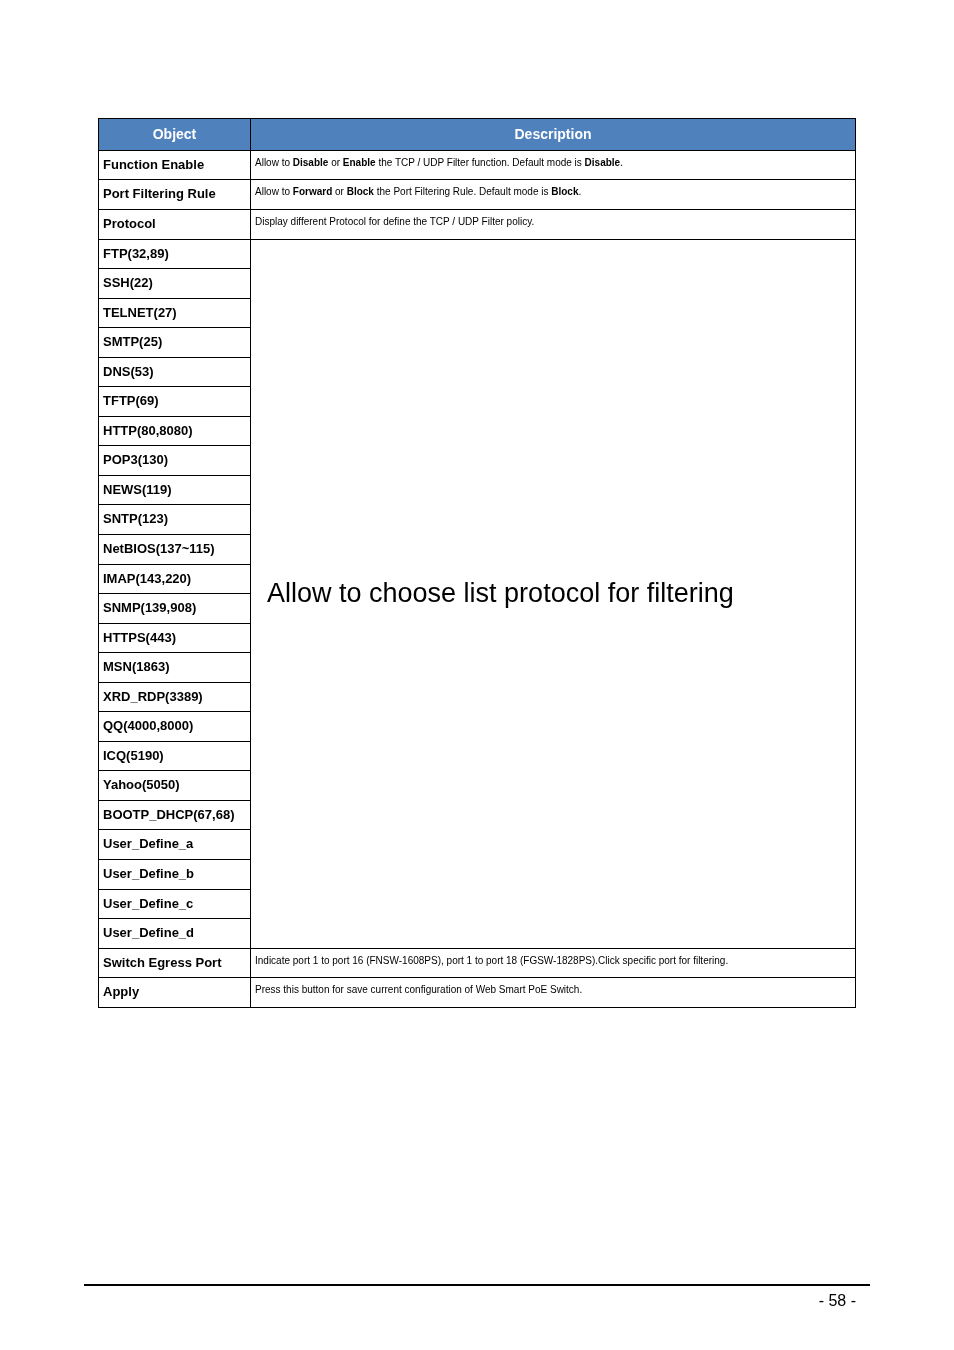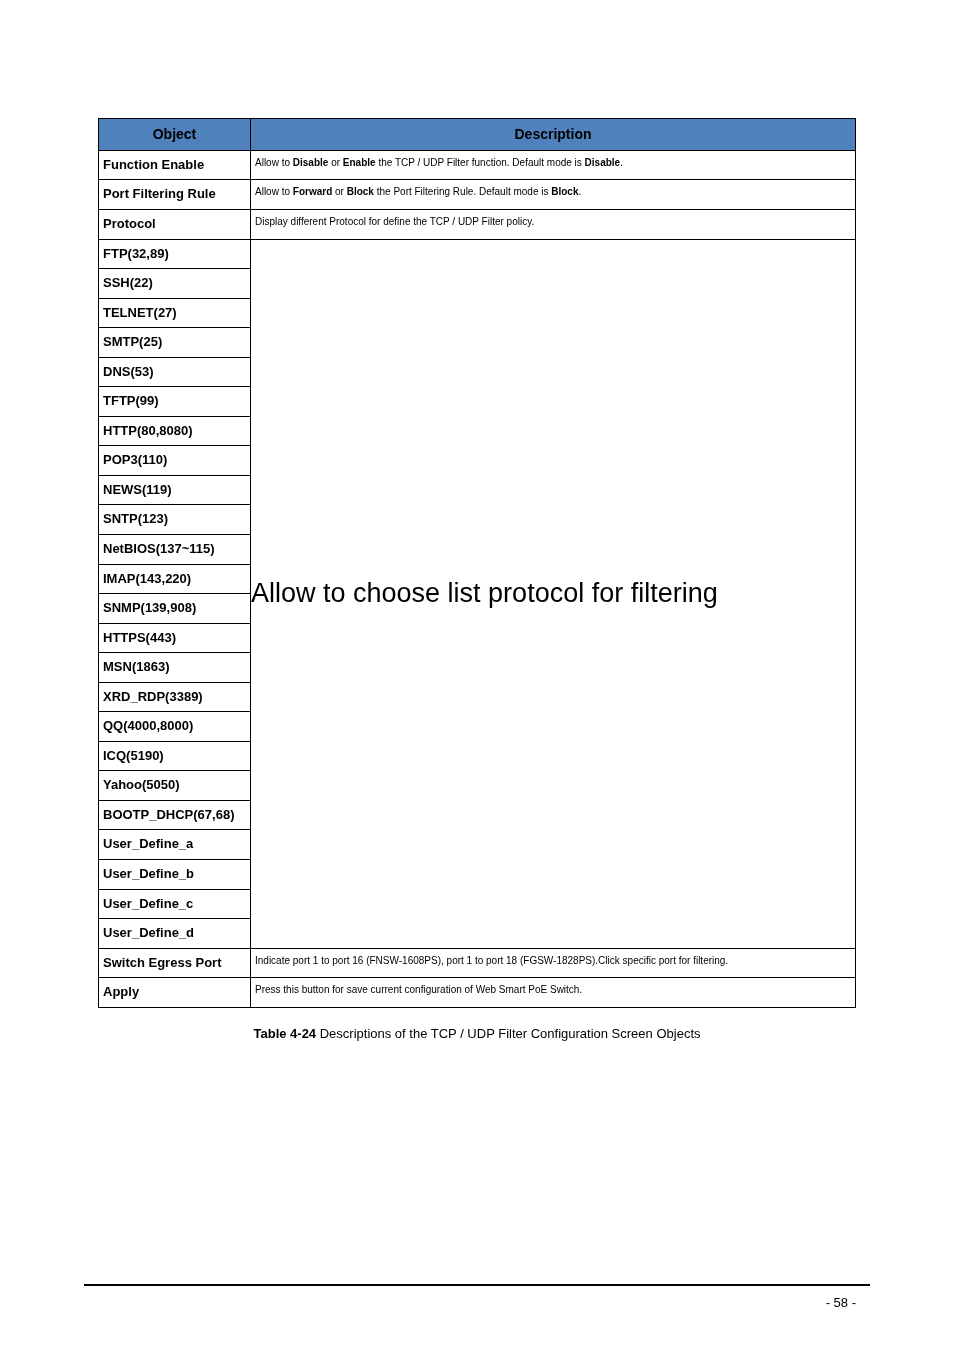--- a/index.html
+++ b/index.html
@@ -23,57 +23,57 @@
   td, th {
     border: 1px solid #000;
     vertical-align: top;
     padding: 5px 4px 6px 4px;
     font-size: 13px;
     line-height: 1.35;
   }
   col.obj { width: 152px; }
   .hdr {
     background: #4f81bd;
-    color: #000000;
+    color: #ffffff;
     font-weight: bold;
     text-align: center;
     font-size: 14px;
     padding: 6px 4px;
   }
   .obj-cell {
     font-weight: bold;
     font-size: 13px;
   }
   .desc-cell {
     font-size: 10px;
   }
   .big-desc {
     font-size: 27px;
     vertical-align: middle;
     text-align: left;
-    padding-left: 0;
+    padding-left: 16px;
   }
   .caption {
     text-align: center;
     font-size: 13px;
     margin-top: 18px;
   }
   .caption b { font-weight: bold; }
   .footer-rule {
     position: absolute;
     left: 84px;
     right: 84px;
     bottom: 64px;
     border-top: 2px solid #000;
   }
   .page-num {
     position: absolute;
     right: 98px;
     bottom: 40px;
-    font-size: 13px;
+    font-size: 16px;
   }
 </style>
 </head>
 <body>
 
 <div class="page">
   <table>
     <colgroup>
         <col class="obj">
         <col>
@@ -105,27 +105,27 @@
         <tr>
           <td class="obj-cell">TELNET(27)</td>
         </tr>
         <tr>
           <td class="obj-cell">SMTP(25)</td>
         </tr>
         <tr>
           <td class="obj-cell">DNS(53)</td>
         </tr>
         <tr>
-          <td class="obj-cell">TFTP(99)</td>
+          <td class="obj-cell">TFTP(69)</td>
         </tr>
         <tr>
           <td class="obj-cell">HTTP(80,8080)</td>
         </tr>
         <tr>
-          <td class="obj-cell">POP3(110)</td>
+          <td class="obj-cell">POP3(130)</td>
         </tr>
         <tr>
           <td class="obj-cell">NEWS(119)</td>
         </tr>
         <tr>
           <td class="obj-cell">SNTP(123)</td>
         </tr>
         <tr>
           <td class="obj-cell">NetBIOS(137~115)</td>
         </tr>
@@ -171,19 +171,16 @@
         <tr>
           <td class="obj-cell">Switch Egress Port</td>
           <td class="desc-cell">Indicate port 1 to port 16 (FNSW-1608PS),  port 1 to port 18 (FGSW-1828PS).Click specific port for filtering.</td>
         </tr>
         <tr>
           <td class="obj-cell">Apply</td>
           <td class="desc-cell">Press this button for save current configuration of Web Smart PoE Switch.</td>
         </tr>
       </tbody>
   </table>
-  <div class="caption">
-    <b>Table 4-24</b><span> Descriptions of the TCP / UDP Filter Configuration Screen Objects</span>
-  </div>
 </div>
 
 <div class="footer-rule"></div>
 <div class="page-num">- 58 -</div>
 
 </body></html>

